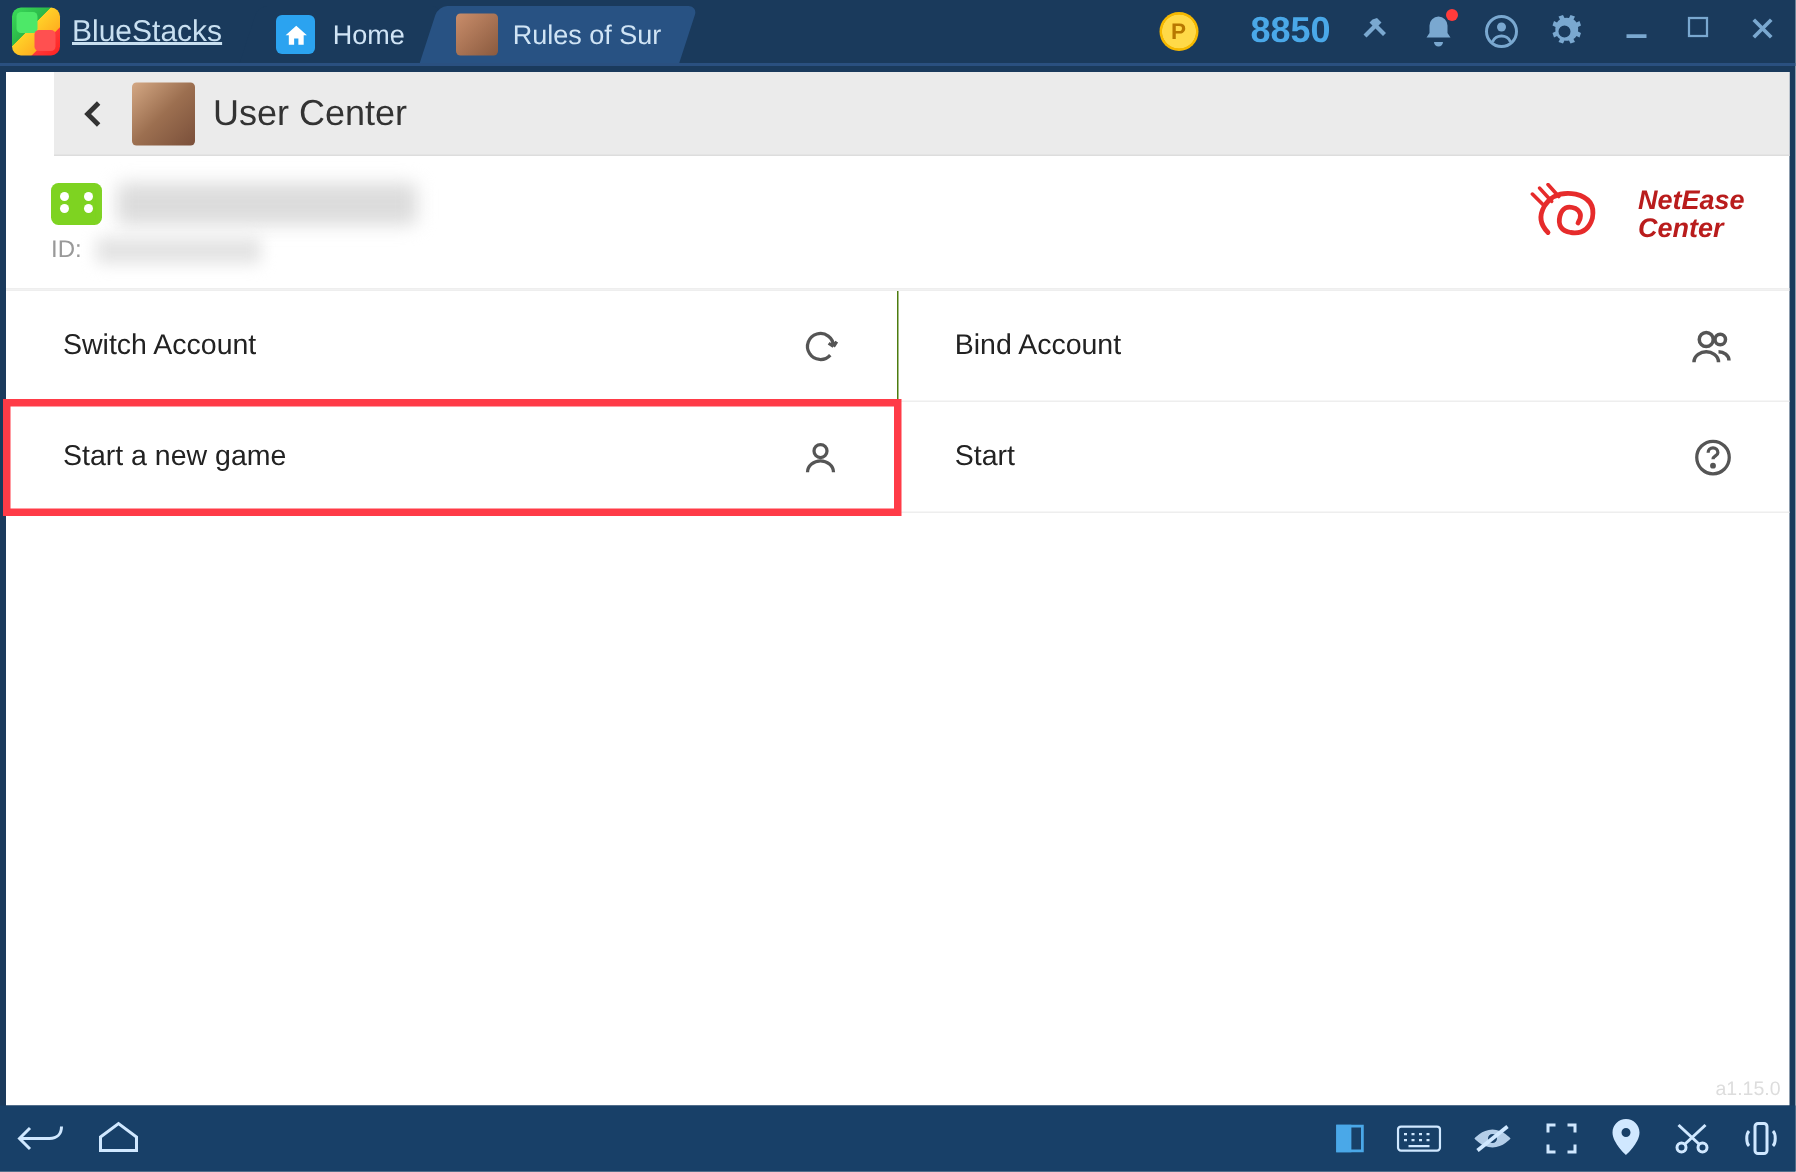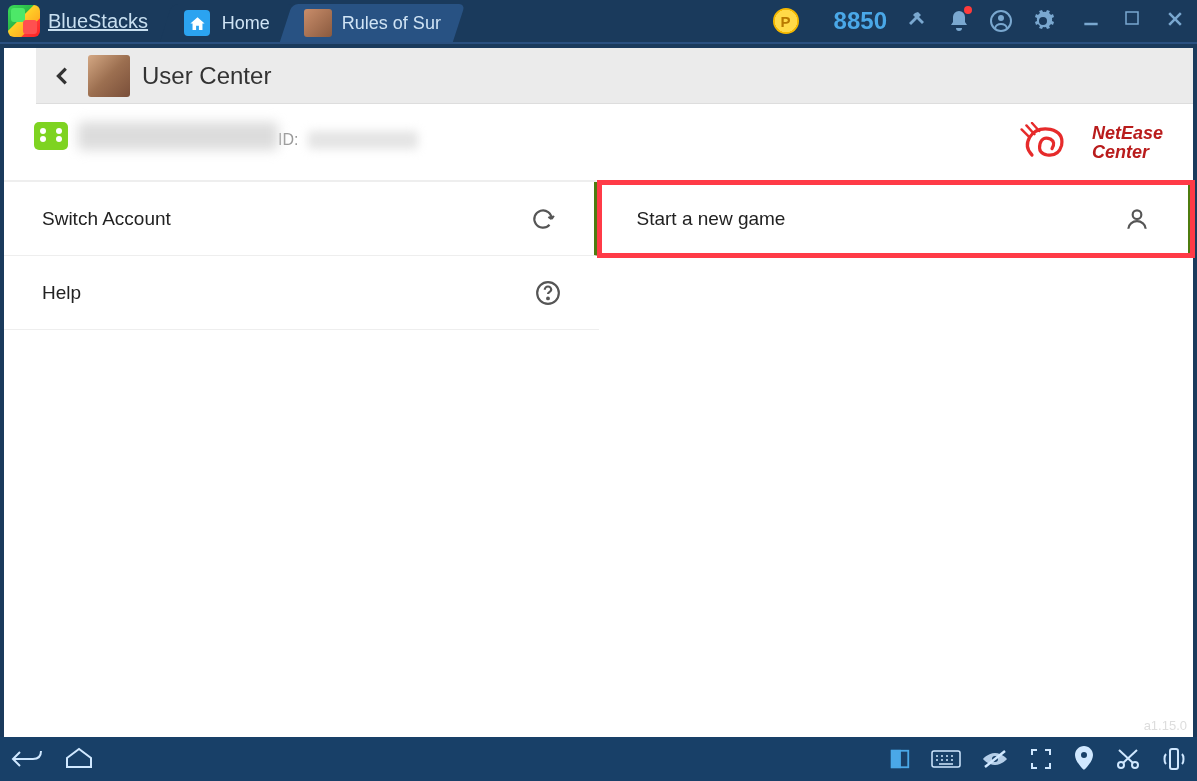--- a/index.html
+++ b/index.html
@@ -30,38 +30,38 @@
 .content { position: absolute; top: 48px; left: 4px; right: 4px; bottom: 44px; background: #fff; }
 
 
 .uc-header { height: 56px; background: #ebebeb; display: flex; align-items: center; padding: 0 16px; border-bottom: 1px solid #ddd; margin-left: 32px; }
 .uc-back { margin-right: 14px; }
 .uc-avatar { width: 42px; height: 42px; margin-right: 12px; background: linear-gradient(135deg,#d4a884,#9c6f50,#7a4f3a); border-radius: 3px; }
 .uc-title { font-size: 24px; color: #333; }
 
 
 .profile-row { display: flex; padding: 18px 30px 16px; align-items: flex-start; border-bottom: 1px solid #eee; }
-.profile-left { display: flex; flex-direction: row; }
+.profile-left { display: flex; flex-direction: column; }
 .profile-top { display: flex; align-items: center; gap: 10px; }
 .ctrl-icon { width: 34px; height: 28px; background: #7ed321; border-radius: 5px; position: relative; }
 .ctrl-icon::before, .ctrl-icon::after { content:''; position:absolute; background:#fff; border-radius:50%; }
 .ctrl-icon::before { width:6px; height:6px; top:6px; left:6px; box-shadow: 0 8px 0 #fff; }
 .ctrl-icon::after { width:6px; height:6px; top:6px; right:6px; box-shadow: 0 8px 0 #fff; }
 .blur-name { width: 200px; height: 28px; background: #dcdcdc; filter: blur(6px); border-radius: 4px; }
 .id-line { display:flex; align-items:center; gap:10px; margin-top:8px; color:#999; font-size:16px; }
 .blur-id { width: 110px; height: 18px; background: #e4e4e4; filter: blur(5px); border-radius:3px; }
 .brand-logo { margin-left: auto; display:flex; align-items:center; gap:24px; color:#b91c1c; font-style: italic; font-weight: bold; font-size: 18px; }
 .brand-swirl { width: 48px; height: 42px; position: relative; }
 .brand-swirl svg { width:100%; height:100%; }
 .brand-text { line-height:1.05; }
 
 
 .options { display: flex; flex-wrap: wrap; border-top:1px solid #eee; }
 .option { width: 50%; height: 74px; display: flex; align-items: center; padding: 0 38px; border-bottom: 1px solid #eee; cursor: pointer; font-size: 19px; color: #222; position: relative; }
-.option.left { border-right: 5px solid #4d7c0f; }
+.option.left { border-right: 1px solid #4d7c0f; }
 .option .opt-icon { margin-left: auto; color: #555; }
 .option.highlighted { outline: 5px solid #ff3b47; outline-offset: -3px; z-index: 5; gap: 36px; }
 .version-label { position:absolute; bottom:4px; right:6px; color:#ddd; font-size:13px; }
 
 
 .sysbar { position: absolute; left:0; right:0; bottom:0; height: 44px; background: #184068; display: flex; align-items: center; padding: 0 10px; }
 .sys-left { display: flex; gap: 20px; }
 .sys-right { margin-left: auto; display: flex; align-items: center; gap: 20px; }
 .sys-icon { color: #d0e8ff; cursor: pointer; }
 
@@ -174,31 +174,42 @@
 
   <div class="options">
     <div class="option left">
       <span>Switch Account</span>
       <span class="opt-icon">
         <svg width="26" height="26" viewBox="0 0 24 24" fill="none" stroke="currentColor" stroke-width="2">
             <path d="M20 12a8 8 0 10-2 5.3M20 12l-3-2m3 2l2-3"></path>
           </svg>
       </span>
     </div>
+    <div class="option">
+      <span>Bind Account</span>
+      <span class="opt-icon">
+        <svg width="28" height="28" viewBox="0 0 24 24" fill="none" stroke="currentColor" stroke-width="2">
+            <circle cx="9" cy="8" r="4"></circle>
+            <path d="M2 21c0-4 4-6 7-6s7 2 7 6"></path>
+            <circle cx="17" cy="8" r="3"></circle>
+            <path d="M16 15c3 0 6 2 6 5"></path>
+          </svg>
+      </span>
+    </div>
     <div class="option left highlighted">
       <span>Start a new game</span>
       <span class="opt-icon">
         <svg width="26" height="26" viewBox="0 0 24 24" fill="none" stroke="currentColor" stroke-width="2">
             <circle cx="12" cy="8" r="4"></circle>
             <path d="M4 21c0-4 4-7 8-7s8 3 8 7"></path>
           </svg>
       </span>
     </div>
     <div class="option">
-      <span>Help</span>
+      <span>Start</span>
       <span class="opt-icon">
         <svg width="26" height="26" viewBox="0 0 24 24" fill="none" stroke="currentColor" stroke-width="2">
             <circle cx="12" cy="12" r="10"></circle>
             <path d="M9 9a3 3 0 116 0c0 2-3 2-3 4"></path>
             <circle cx="12" cy="17" r="0.8" fill="currentColor"></circle>
           </svg>
       </span>
     </div>
   </div>
 

